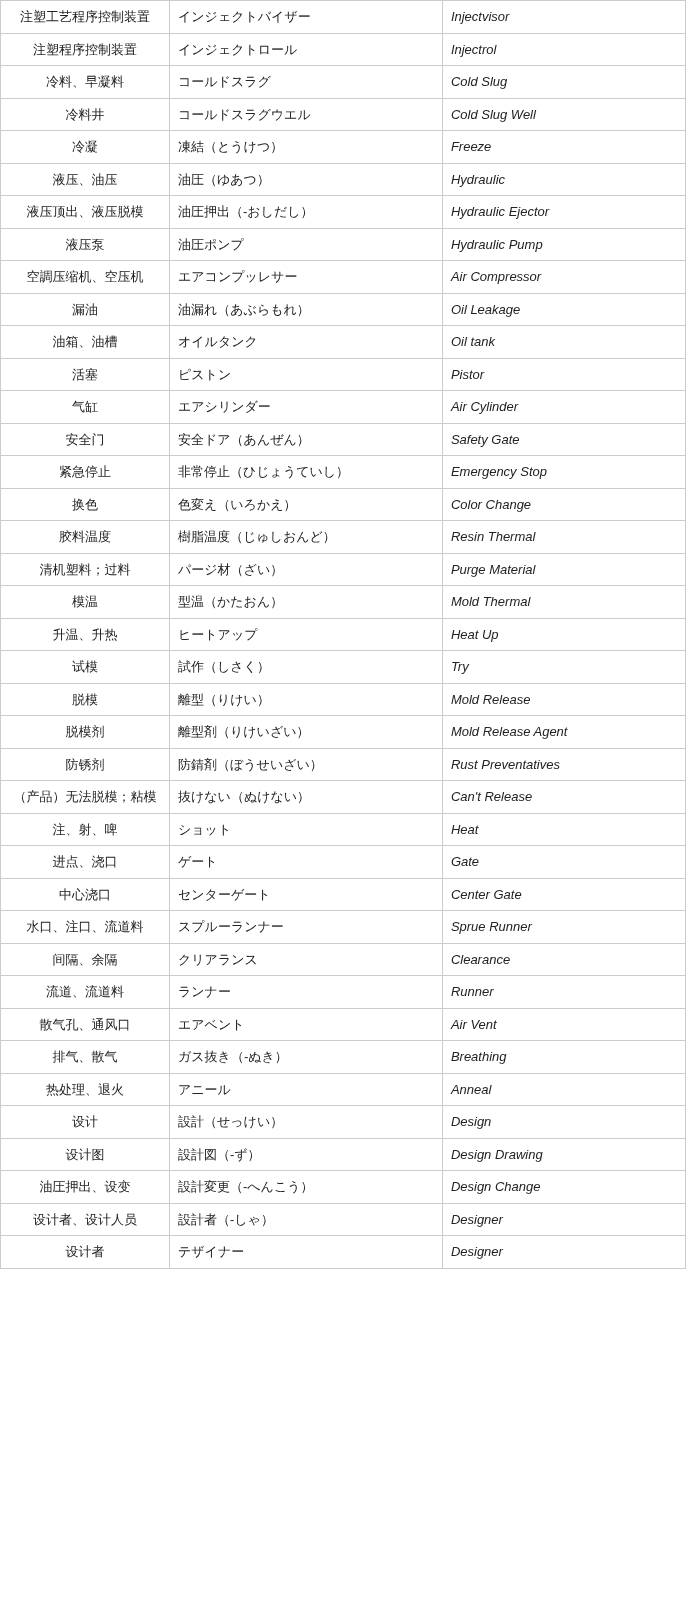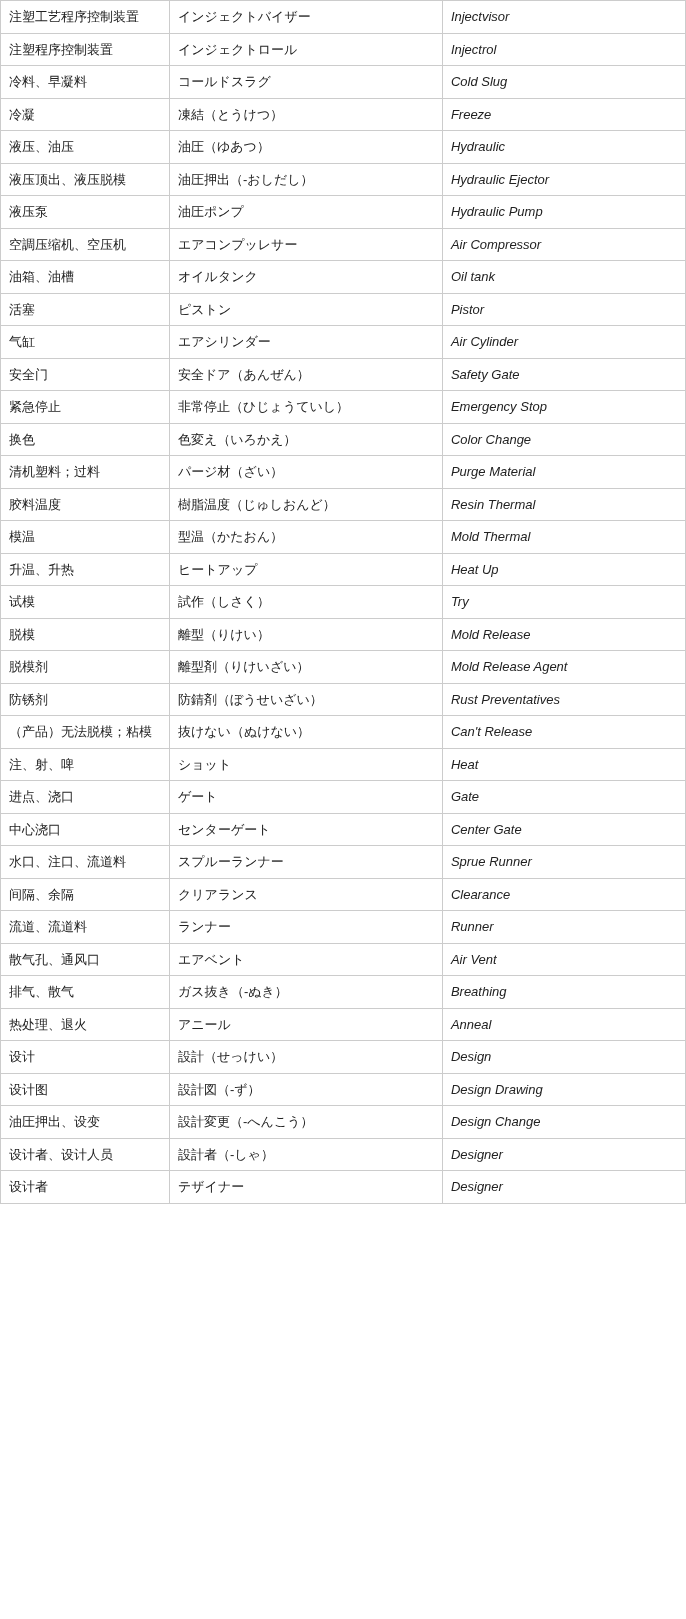--- a/index.html
+++ b/index.html
@@ -24,20 +24,21 @@
       line-height: 1.5;
     }
     tr:nth-child(odd) td {
       background: #fff;
     }
     tr:nth-child(even) td {
       background: #fff;
     }
     td:first-child {
       width: 180px;
+      text-align: center;
     }
     td:nth-child(2) {
       width: 293px;
     }
     td:nth-child(3) {
       width: 256px;
       font-style: italic;
     }
   </style>
 </head>
@@ -54,20 +55,25 @@
         <td>注塑程序控制装置</td>
         <td>インジェクトロール</td>
         <td>Injectrol</td>
       </tr>
       <tr>
         <td>冷料、早凝料</td>
         <td>コールドスラグ</td>
         <td>Cold Slug</td>
       </tr>
       <tr>
+        <td>冷料井</td>
+        <td>コールドスラグウエル</td>
+        <td>Cold Slug  Well</td>
+      </tr>
+      <tr>
         <td>冷凝</td>
         <td>凍結（とうけつ）</td>
         <td>Freeze</td>
       </tr>
       <tr>
         <td>液压、油压</td>
         <td>油圧（ゆあつ）</td>
         <td>Hydraulic</td>
       </tr>
       <tr>
@@ -79,20 +85,25 @@
         <td>液压泵</td>
         <td>油圧ポンプ</td>
         <td>Hydraulic  Pump</td>
       </tr>
       <tr>
         <td>空調压缩机、空压机</td>
         <td>エアコンプッレサー</td>
         <td>Air  Compressor</td>
       </tr>
       <tr>
+        <td>漏油</td>
+        <td>油漏れ（あぶらもれ）</td>
+        <td>Oil  Leakage</td>
+      </tr>
+      <tr>
         <td>油箱、油槽</td>
         <td>オイルタンク</td>
         <td>Oil tank</td>
       </tr>
       <tr>
         <td>活塞</td>
         <td>ピストン</td>
         <td>Pistor</td>
       </tr>
       <tr>
@@ -109,28 +120,28 @@
         <td>紧急停止</td>
         <td>非常停止（ひじょうていし）</td>
         <td>Emergency  Stop</td>
       </tr>
       <tr>
         <td>换色</td>
         <td>色変え（いろかえ）</td>
         <td>Color  Change</td>
       </tr>
       <tr>
+        <td>胶料温度</td>
+        <td>樹脂温度（じゅしおんど）</td>
+        <td>Resin  Thermal</td>
+      </tr>
+      <tr>
         <td>清机塑料；过料</td>
         <td>パージ材（ざい）</td>
         <td>Purge  Material</td>
-      </tr>
-      <tr>
-        <td>胶料温度</td>
-        <td>樹脂温度（じゅしおんど）</td>
-        <td>Resin  Thermal</td>
       </tr>
       <tr>
         <td>模温</td>
         <td>型温（かたおん）</td>
         <td>Mold  Thermal</td>
       </tr>
       <tr>
         <td>升温、升热</td>
         <td>ヒートアップ</td>
         <td>Heat Up</td>

